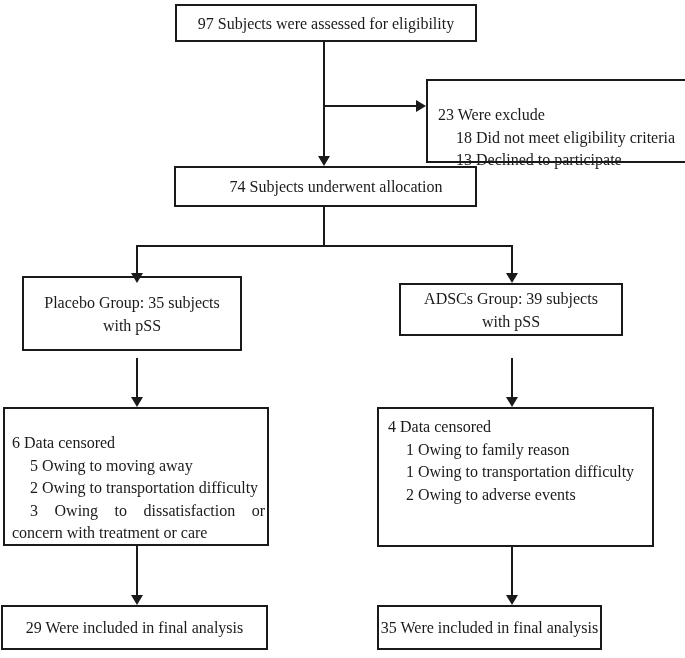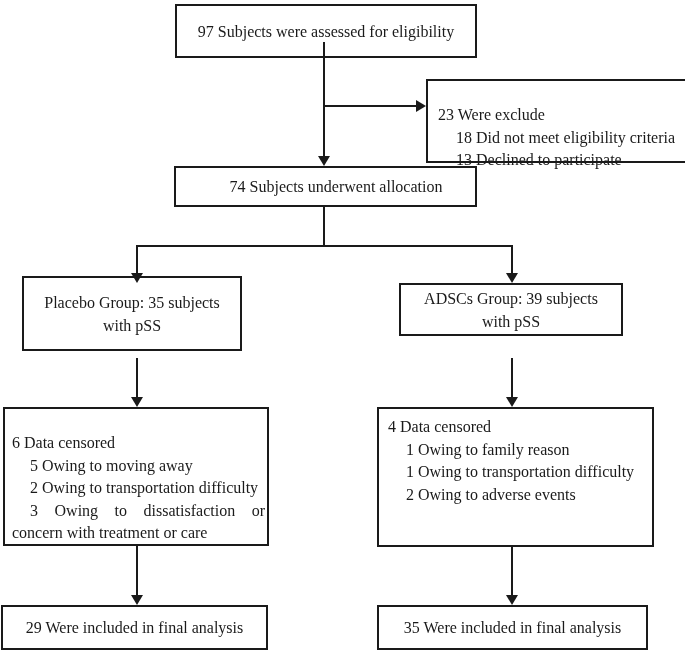--- a/index.html
+++ b/index.html
@@ -14,29 +14,29 @@
   }
   .center {
     display:flex; flex-direction:column; align-items:center;
     justify-content:center; text-align:center; line-height:23px;
   }
   .list { line-height:22.5px; }
   .list .item { text-indent:18px; }
   .list .justify { text-align:justify; }
 
   
-  .b-elig    { left:175px; top:4px;   width:302px; height:54px; }
+  .b-elig    { left:175px; top:4px;   width:302px; height:38px; }
   .b-excl    { left:426px; top:79px;  width:285px; height:84px;  padding:23px 2px 0 10px; }
   .b-alloc   { left:174px; top:166px; width:303px; height:41px;padding-left:21px; }
   .b-placebo { left:22px;  top:276px; width:220px; height:75px; }
   .b-adscs   { left:399px; top:283px; width:224px; height:53px; }
   .b-cens-l  { left:3px;   top:407px; width:266px; height:139px; padding:23px 2px 0 7px; }
   .b-cens-r  { left:377px; top:407px; width:277px; height:140px; padding:7px 2px 0 9px; }
   .b-final-l { left:1px;   top:605px; width:267px; height:45px; }
-  .b-final-r { left:377px; top:605px; width:271px; height:45px; }
+  .b-final-r { left:377px; top:605px; width:225px; height:45px; }
 
   
   .vline { position:absolute; width:2px;  background:#1a1a1a; }
   .hline { position:absolute; height:2px; background:#1a1a1a; }
   .ah-down {
     position:absolute; width:0; height:0;
     border-left:6px solid transparent; border-right:6px solid transparent;
     border-top:10px solid #1a1a1a;
   }
   .ah-right {

